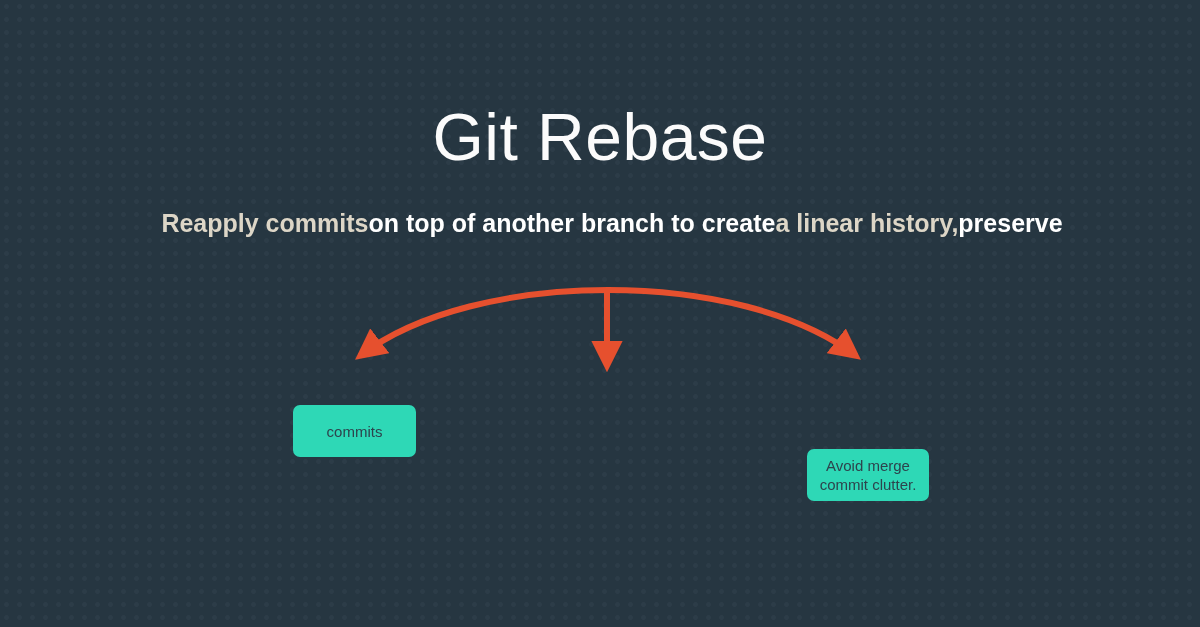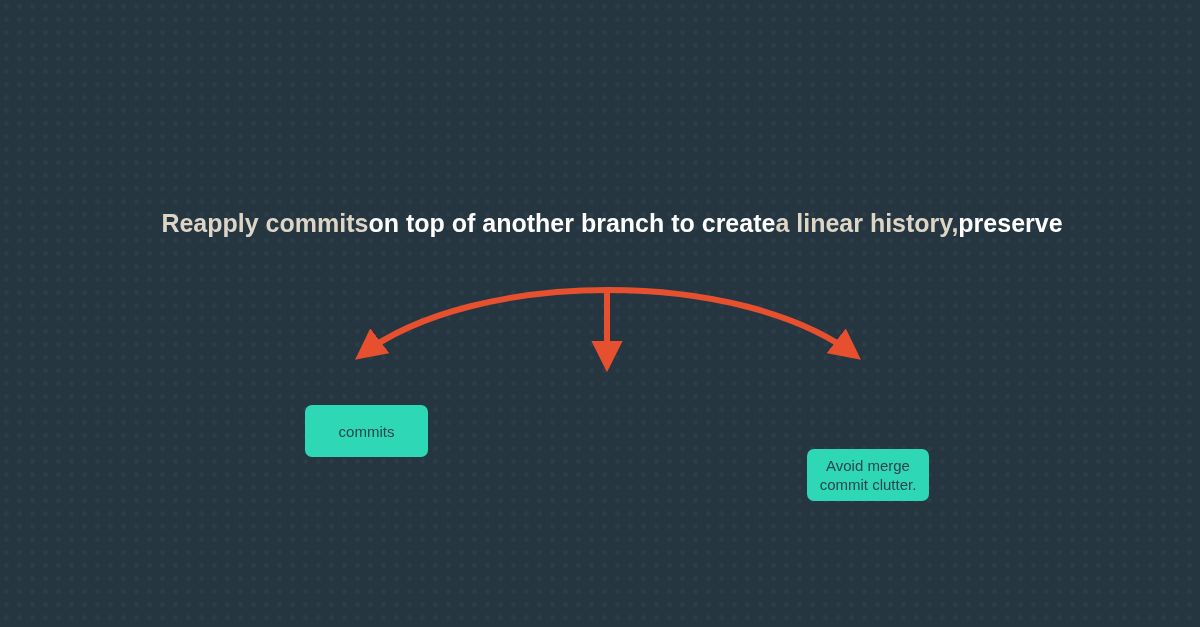--- a/index.html
+++ b/index.html
@@ -41,29 +41,30 @@
     position:absolute;top:405px;height:52px;
     background:var(--box-fill);
     border-radius:7px;
     display:flex;align-items:center;justify-content:center;
     text-align:center;
     color:var(--box-text);
     font-size:15px;line-height:19px;
     white-space:pre-line;
     box-sizing:border-box;
   }
-  .box-1{left:305px;width:123px;}
+  .box-1{left:293px;width:123px;}
   .box-2{left:545px;width:122px;}
   .box-3{left:807px;width:122px;margin-top:44px;}
 </style>
 </head>
 <body>
 
 <div class="canvas">
 
+  <h1 class="title">Git Rebase</h1>
 
   <p class="subtitle">
       <span class="line"><span class="seg cream">Reapply commits</span><span class="seg white">on top of another branch to create</span><span class="seg cream">a linear history,</span><span class="seg white">preserve</span></span>
     </p>
 
   <svg class="arrows" width="1200" height="627" viewBox="0 0 1200 627" aria-hidden="true">
     <defs>
       <marker id="head" viewBox="0 0 10 10" refX="8" refY="5" markerWidth="5.2" markerHeight="5.2" orient="auto-start-reverse" markerUnits="strokeWidth">
         <path d="M 0 0 L 10 5 L 0 10 z" fill="#e6502e"></path>
       </marker>

